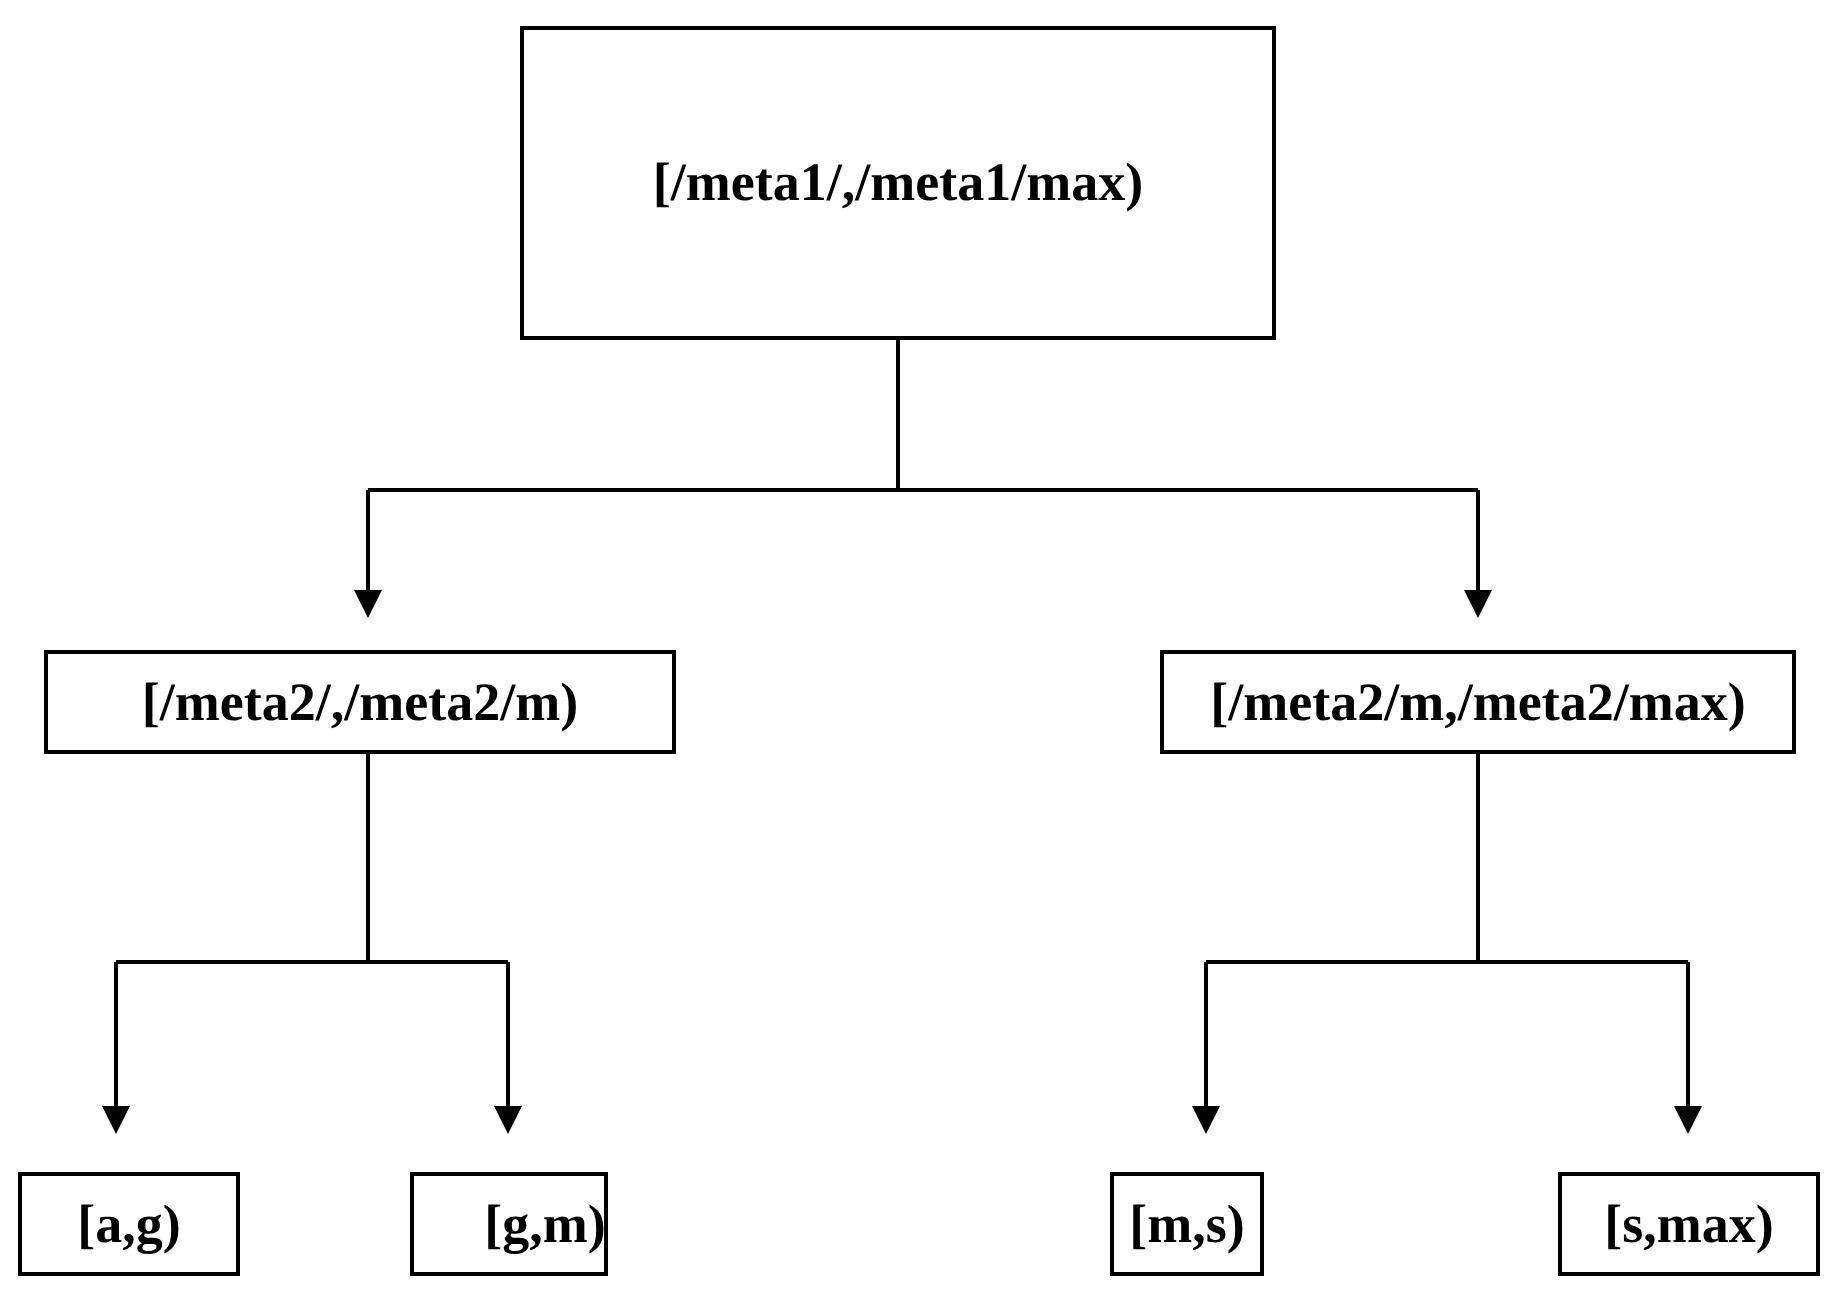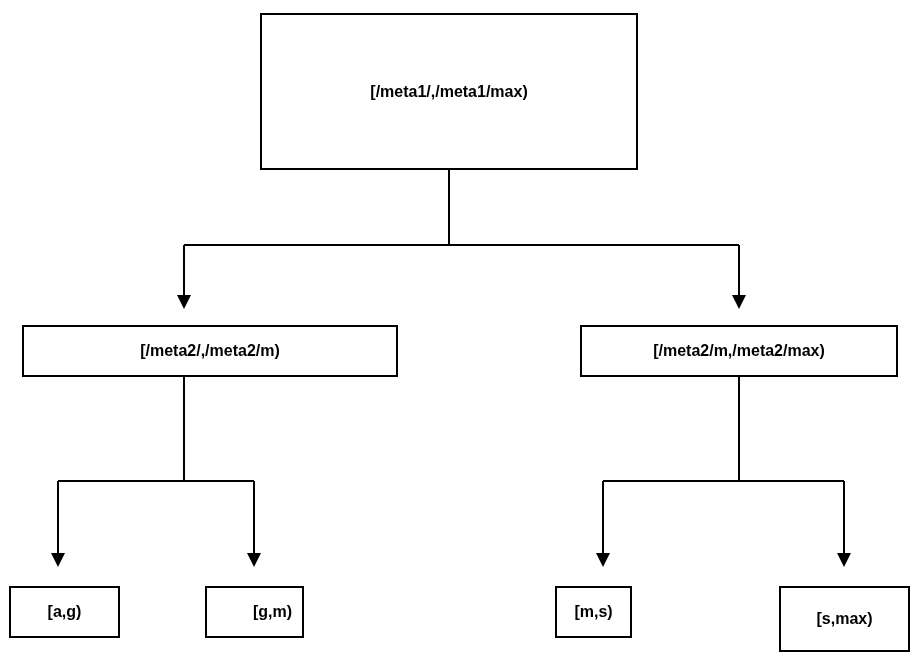--- a/index.html
+++ b/index.html
@@ -24,33 +24,33 @@
   }
   .node {
     position: absolute;
     box-sizing: border-box;
     border: 2px solid var(--line, #000000);
     background: var(--boxfill, #ffffff);
     color: var(--text, #000000);
     display: flex;
     align-items: center;
     justify-content: center;
-    font-family: Liberation Sans, sans-serif;
-    font-size: 16px;
+    font-family: Liberation Serif, serif;
+    font-size: 27px;
     font-weight: bold;
     white-space: nowrap;
     line-height: 1;
   }
   #node-root   { left: 260px; top: 13px;  width: 378px; height: 157px; }
-  #node-l2a    { left: 22px;  top: 325px; width: 376px; height: 52px; }
+  #node-l2a    { left: 22px;  top: 325px; width: 316px; height: 52px; }
   #node-l2b    { left: 580px; top: 325px; width: 318px; height: 52px; }
   #node-leaf1  { left: 9px;   top: 586px; width: 111px;  height: 52px; }
   #node-leaf2  { left: 205px; top: 586px; width: 99px;  height: 52px; padding-left: 36px; }
   #node-leaf3  { left: 555px; top: 586px; width: 77px;  height: 52px; }
-  #node-leaf4  { left: 779px; top: 586px; width: 131px; height: 66px; }
+  #node-leaf4  { left: 779px; top: 586px; width: 131px; height: 52px; }
   .edge {
     stroke: var(--line, #000000);
     stroke-width: 2;
     fill: none;
   }
   .arrowhead {
     fill: var(--line, #000000);
     stroke: none;
   }
 </style>

